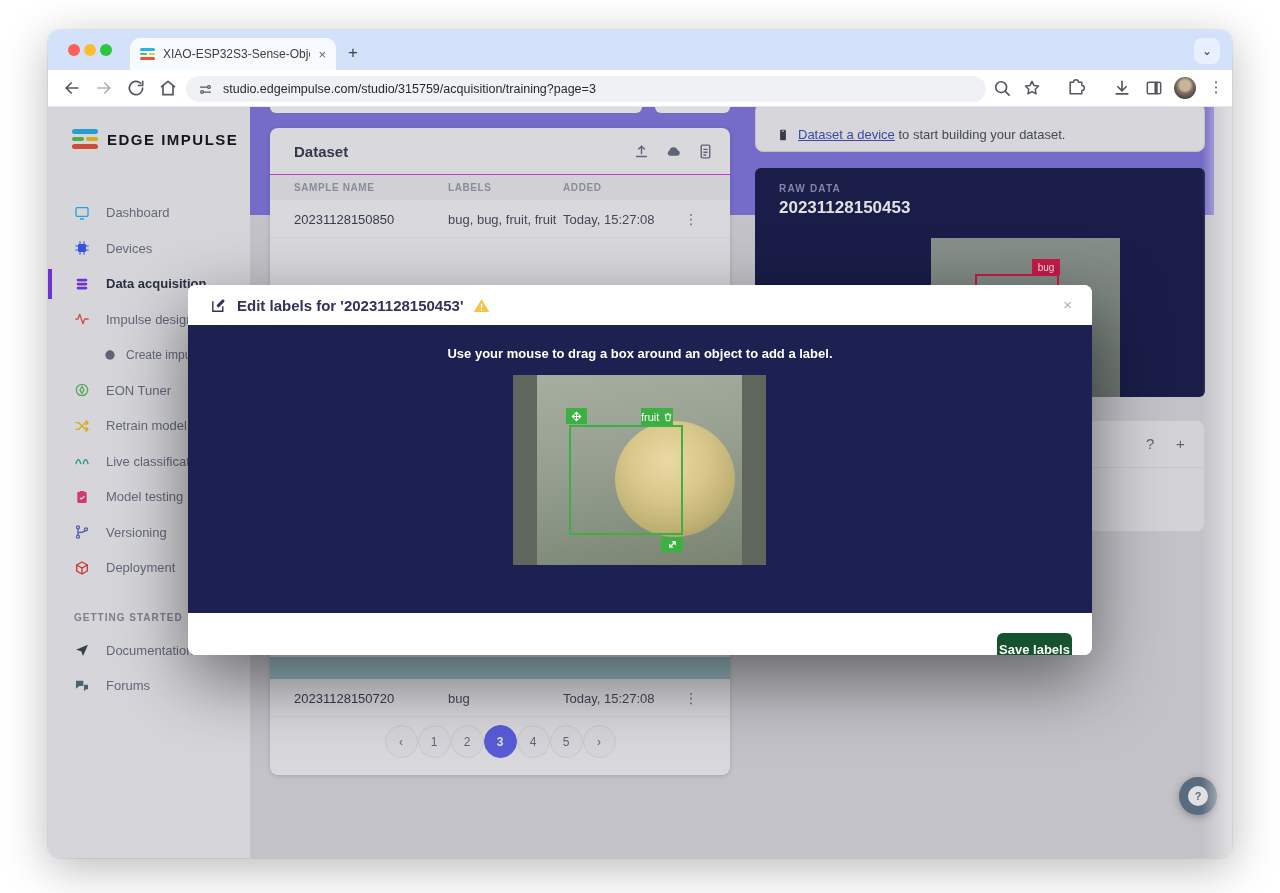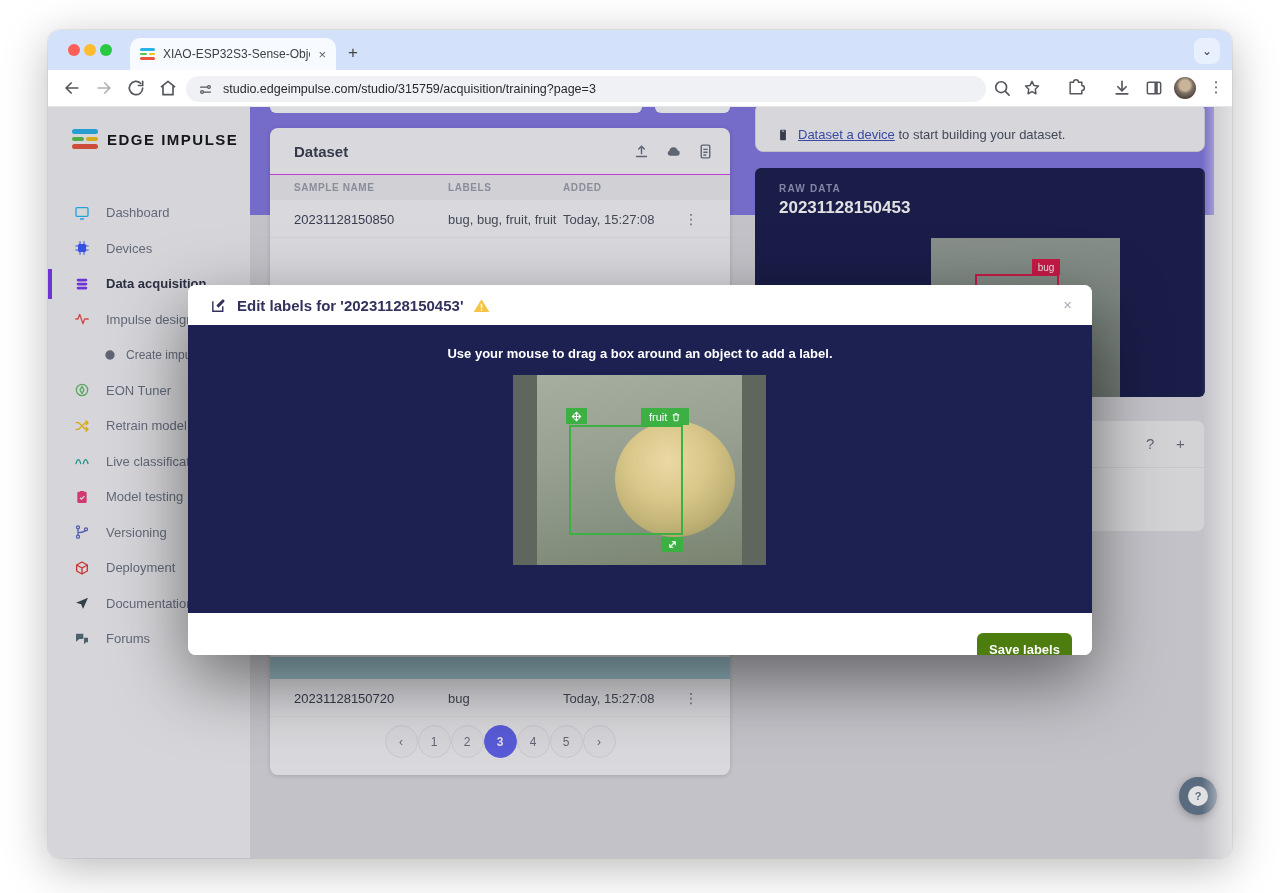--- a/index.html
+++ b/index.html
@@ -112,24 +112,24 @@
   .m-instr { position:absolute; left:0; top:21px; width:100%; text-align:center; font-size:13px; color:#fff; font-weight:600; }
   .shot { position:absolute; left:325px; top:50px; width:253px; height:190px; background:#5f665d; overflow:hidden; }
   .shot-center { position:absolute; left:24px; top:0; width:205px; height:190px;
     background:linear-gradient(170deg, #a6ae9f 0%, #99a292 38%, #8a9484 68%, #79836f 100%); }
   .fruit { position:absolute; left:78px; top:46px; width:120px; height:116px; border-radius:50%;
     background:radial-gradient(circle at 44% 34%, #ead9a4 0%, #d8c689 40%, #bcae72 70%, #9c9363 92%, #8c875e 100%); }
   .gbox { position:absolute; left:56px; top:50px; width:114px; height:110px; border:2px solid #3cb043; }
   .ghandle { position:absolute; background:#3cb043; color:#fff; display:flex; align-items:center; justify-content:center; }
   .ghandle svg { width:11px; height:11px; }
   .glabel { position:absolute; left:128px; top:33px; height:17px; background:#3cb043; color:#fff; font-size:11px;
-    display:flex; align-items:center; padding:0 8px; gap:4px; }
+    display:flex; align-items:center; padding:0 0; gap:4px; }
   .glabel svg { width:10px; height:10px; }
   .m-footer { position:relative; height:75px; background:#fff; }
-  .savebtn { position:absolute; right:20px; top:20px; width:95px; height:32px; background:#4d7c0f; border:none;
+  .savebtn { position:absolute; right:20px; top:20px; width:75px; height:32px; background:#14532d; border:none;
     border-radius:6px; color:#fff; font-size:13px; font-weight:700; font-family:inherit; }
 </style>
 </head>
 <body>
 
 <div class="canvas">
   <div class="bwindow">
 
     <div class="titlebar">
       <span class="dot" style="left:20px;background:#ff5f57"></span>
@@ -298,20 +298,21 @@
             <span class="nav-label">Versioning</span>
           </div>
           <div class="nav-item">
             <span class="nico" style="color:#e53935">
               <svg viewBox="0 0 24 24" fill="none" stroke="currentColor" stroke-width="2" stroke-linejoin="round">
                   <path d="M12 3l8 4.5v9L12 21l-8-4.5v-9z"></path>
                   <path d="M12 12l8-4.5M12 12v9M12 12L4 7.5"></path>
                 </svg></span>
             <span class="nav-label">Deployment</span>
           </div>
+          <div class="section-label">GETTING STARTED</div>
           <div class="nav-item">
             <span class="nico" style="color:#37474f">
               <svg viewBox="0 0 24 24" fill="currentColor">
                   <path d="M3 11.5L21 4l-7.5 17-2.7-7z"></path>
                 </svg></span>
             <span class="nav-label">Documentation</span>
           </div>
           <div class="nav-item">
             <span class="nico" style="color:#546e7a">
               <svg viewBox="0 0 24 24" fill="currentColor">

